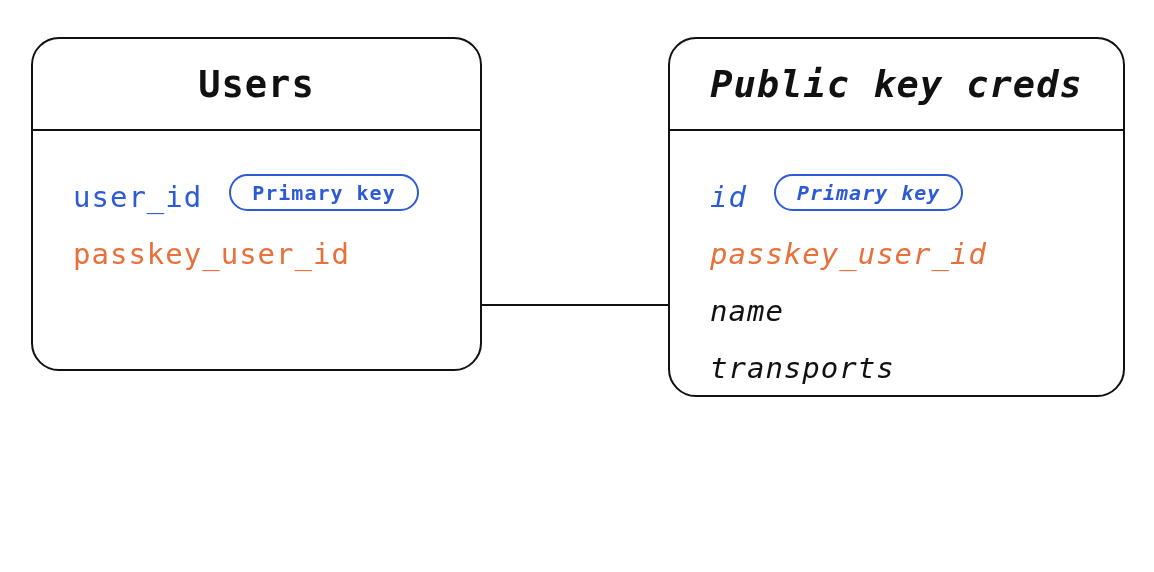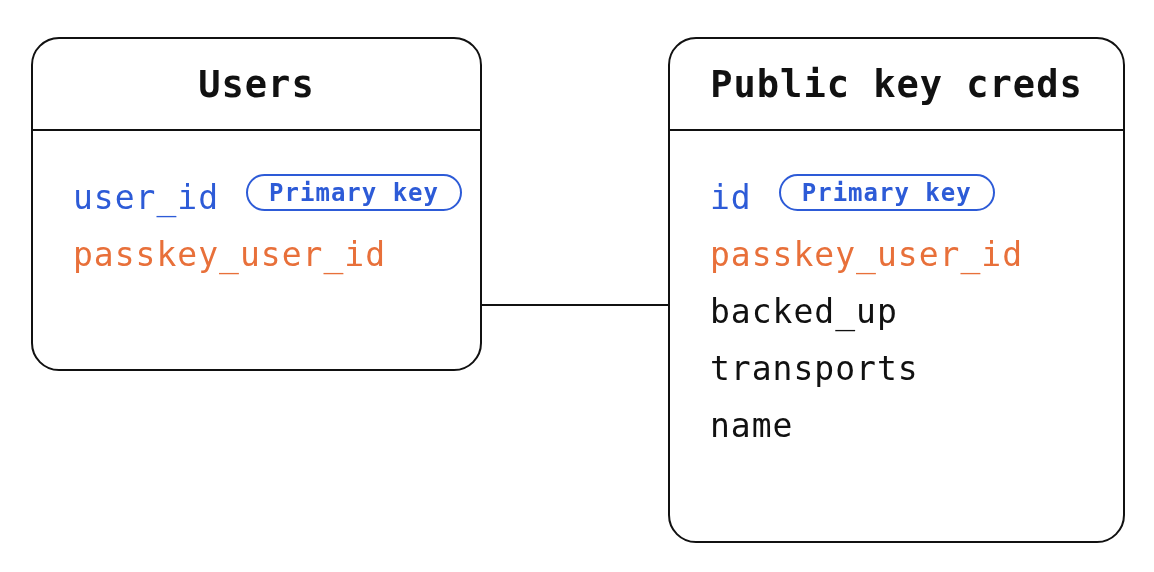--- a/index.html
+++ b/index.html
@@ -12,21 +12,21 @@
     font-family: "DejaVu Sans Mono", monospace;
     overflow: hidden;
   }
   .card {
     position: absolute;
     background: #ffffff;
     border: 2px solid var(--ink);
     border-radius: 28px;
   }
   .card-users  { left: 31px;  top: 37px; width: 451px; height: 334px; }
-  .card-creds  { left: 668px; top: 37px; width: 457px; height: 506px; }
+  .card-creds  { left: 668px; top: 37px; width: 457px; height: 360px; font-style: italic; }
   .card-header {
     height: 92px;
     border-bottom: 2px solid var(--ink);
     display: flex;
     align-items: center;
     justify-content: center;
   }
   .card-title {
     font-size: 37px;
     font-weight: bold;
@@ -34,34 +34,34 @@
     letter-spacing: 1px;
     white-space: nowrap;
   }
   .card-body { padding: 33px 24px 0 40px; }
   .field-row {
     height: 57px;
     display: flex;
     align-items: center;
     white-space: nowrap;
   }
-  .field-name { font-size: 33px; color: var(--ink); letter-spacing: 1px; margin-top: 9px; }
+  .field-name { font-size: 29px; color: var(--ink); letter-spacing: 1px; margin-top: 9px; }
   .field-name.c-blue   { color: var(--blue); }
   .field-name.c-orange { color: var(--orange); }
   .pk-badge {
     display: inline-flex;
     align-items: center;
     justify-content: center;
     margin-left: 27px;
     height: 37px;
     padding: 0 21px;
     border: 2px solid var(--blue);
     border-radius: 999px;
     color: var(--blue);
-    font-size: 24px;
+    font-size: 20px;
     font-weight: bold;
     letter-spacing: 1px;
   }
   .connector {
     position: absolute;
     left: 481px;
     top: 304px;
     width: 188px;
     height: 2px;
     background: var(--ink);
@@ -99,24 +99,21 @@
       <div class="field-row">
         <span class="field-name c-blue">id</span>
         <span class="pk-badge">
           <span>Primary key</span>
         </span>
       </div>
       <div class="field-row">
         <span class="field-name c-orange">passkey_user_id</span>
       </div>
       <div class="field-row">
-        <span class="field-name">backed_up</span>
+        <span class="field-name">name</span>
       </div>
       <div class="field-row">
         <span class="field-name">transports</span>
-      </div>
-      <div class="field-row">
-        <span class="field-name">name</span>
       </div>
     </div>
   </div>
 
 </div>
 
 </body></html>

